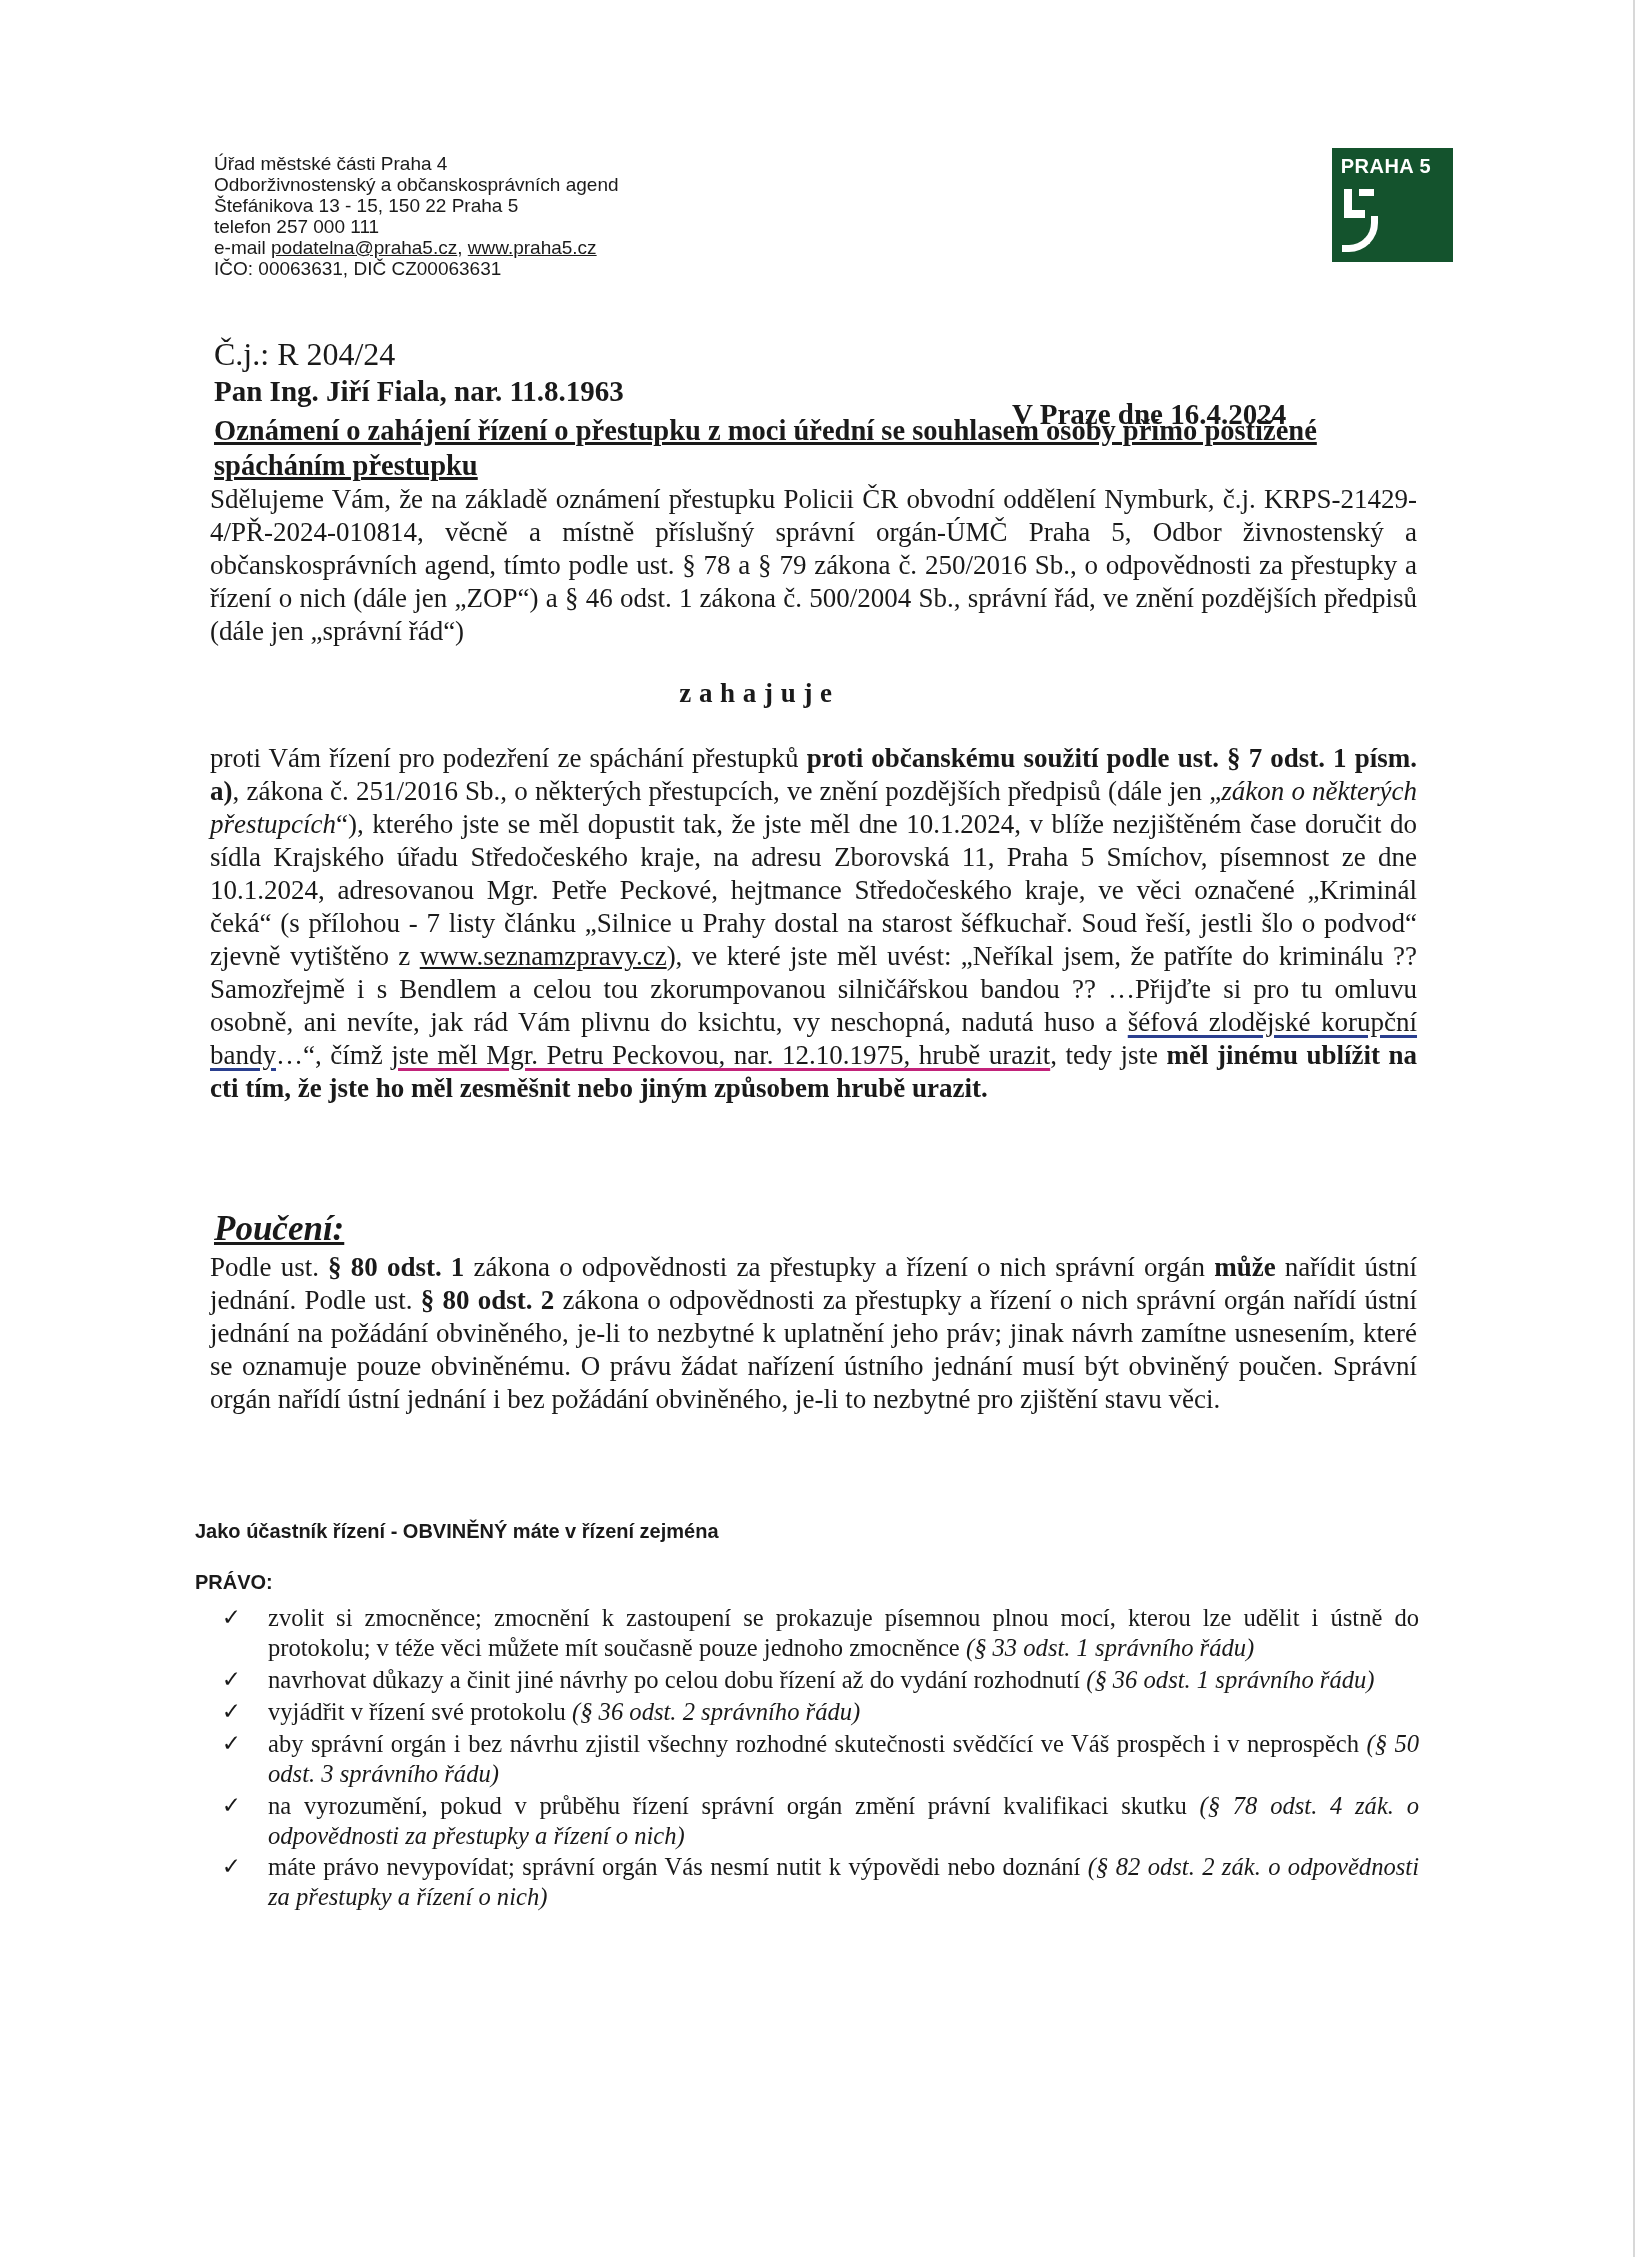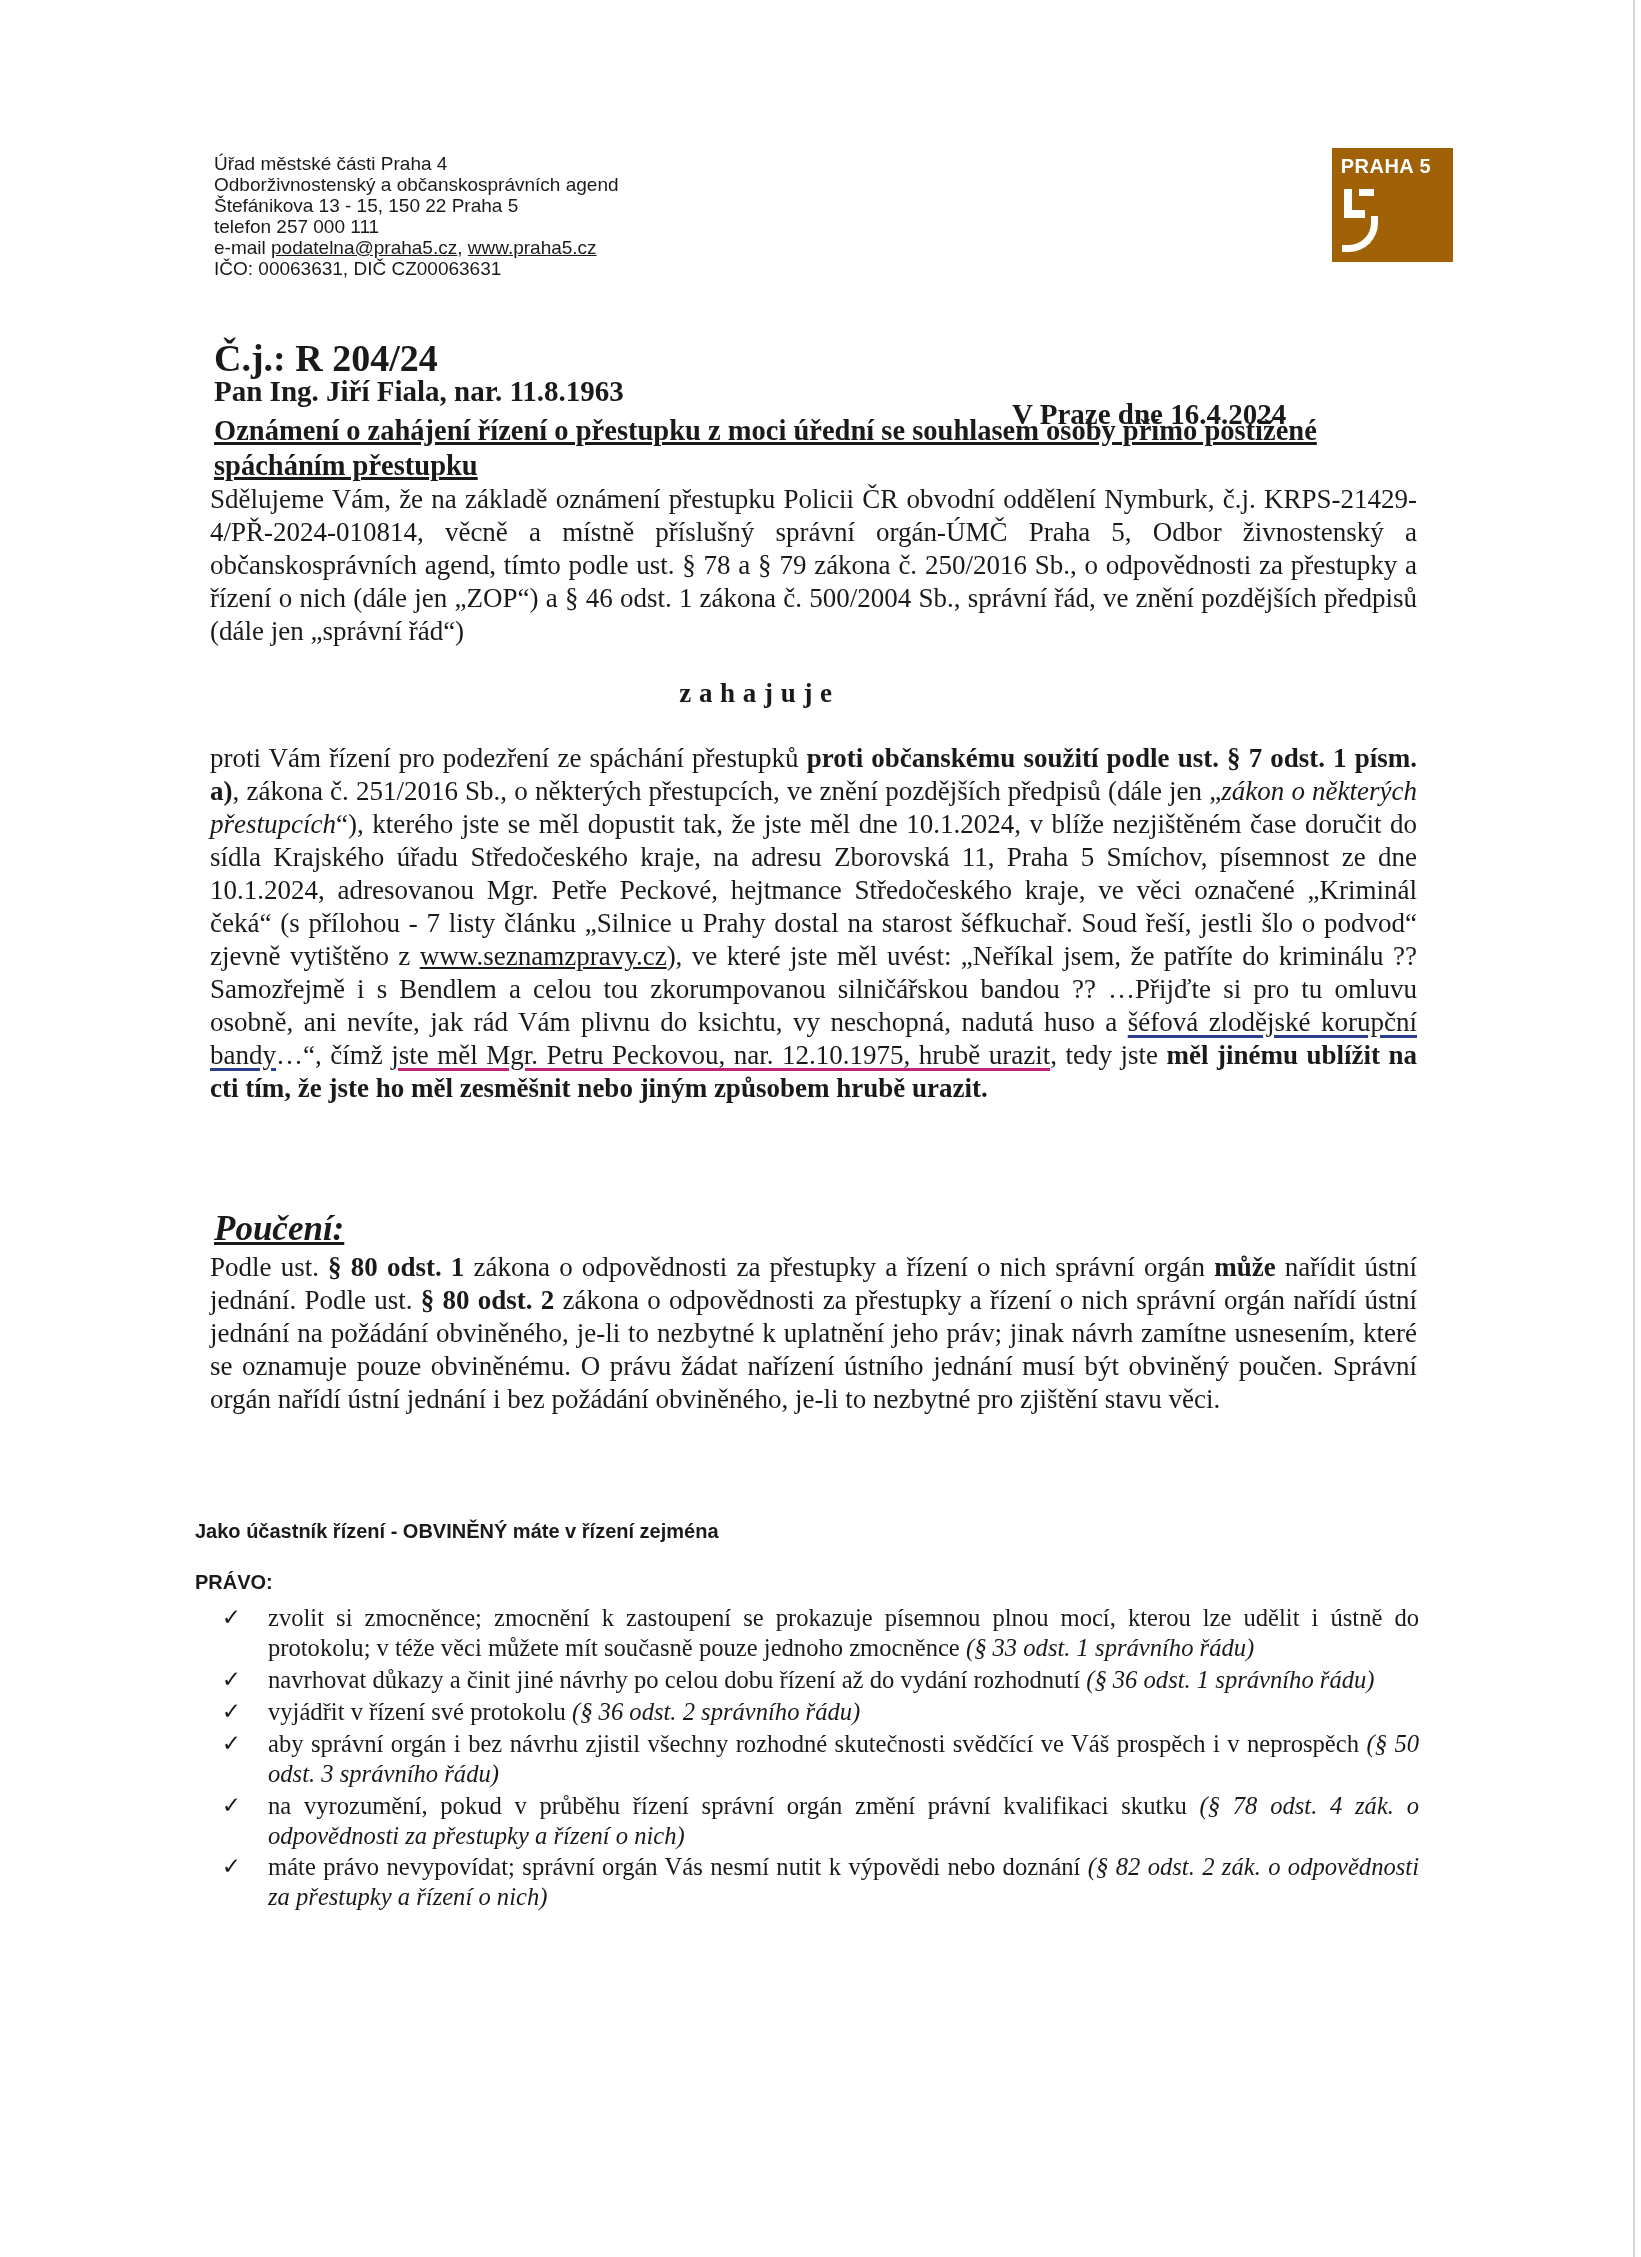--- a/index.html
+++ b/index.html
@@ -7,28 +7,28 @@
     width: 1641px; height: 2257px; background: #ffffff; position: relative; overflow: hidden;
     color: #1a1a1a;
   }
   .page { position: absolute; left: 0; top: 0; width: 1641px; height: 2257px; }
   .sans { font-family: "Liberation Sans", sans-serif; }
   .serif { font-family: "Liberation Serif", serif; }
 
   .header-block { position: absolute; left: 214px; top: 153px; font-size: 19px; line-height: 21px; }
   .header-block a { color: #1a1a1a; text-decoration: underline; }
 
-  .logo { position: absolute; left: 1332px; top: 148px; width: 121px; height: 114px; background: #a16207; }
+  .logo { position: absolute; left: 1332px; top: 148px; width: 121px; height: 114px; background: #14532d; }
   .logo .logo-text { position: absolute; left: 8.7px; top: 6.8px; color: #fff; font-weight: bold; font-size: 20px; letter-spacing: 0.5px; }
   .logo .l-vert { position: absolute; left: 11.6px; top: 41px; width: 8.7px; height: 29px; background: #fff; }
   .logo .l-horz { position: absolute; left: 11.6px; top: 62px; width: 21px; height: 7.7px; background: #fff; }
   .logo .l-top { position: absolute; left: 27px; top: 41px; width: 15.4px; height: 6.8px; background: #fff; }
   .logo .l-curve { position: absolute; left: 9.7px; top: 68px; width: 29px; height: 29px; border-right: 7.7px solid #fff; border-bottom: 7.7px solid #fff; border-bottom-right-radius: 29px; }
 
-  .cj { position: absolute; left: 214px; top: 336px; font-size: 38px; font-weight: bold; }
+  .cj { position: absolute; left: 214px; top: 336px; font-size: 32px; font-weight: normal; }
   .date { position: absolute; left: 1012px; top: 351px; font-size: 29px; font-weight: bold; margin-top: 47px; }
   .person { position: absolute; left: 214px; top: 375px; font-size: 29px; font-weight: bold; }
   .title { position: absolute; left: 214px; top: 413px; width: 1236px; font-size: 28.5px; font-weight: bold; line-height: 35px; }
   .title span { text-decoration: underline; text-decoration-thickness: 2.9px; }
 
   .body-text { position: absolute; left: 210px; width: 1207px; font-size: 27px; line-height: 33px; text-align: justify; }
   .p1 { top: 483px; }
   .zahajuje { position: absolute; left: 0; width: 1510px; top: 678px; text-align: center; font-weight: bold; font-size: 27px; letter-spacing: 7.7px; padding-left: 9px; box-sizing: border-box; }
   .p2 { top: 742px; }
   .u-blue { text-decoration: underline; text-decoration-color: #2a3f8f; text-decoration-thickness: 2.9px; text-underline-offset: 3.9px; }

